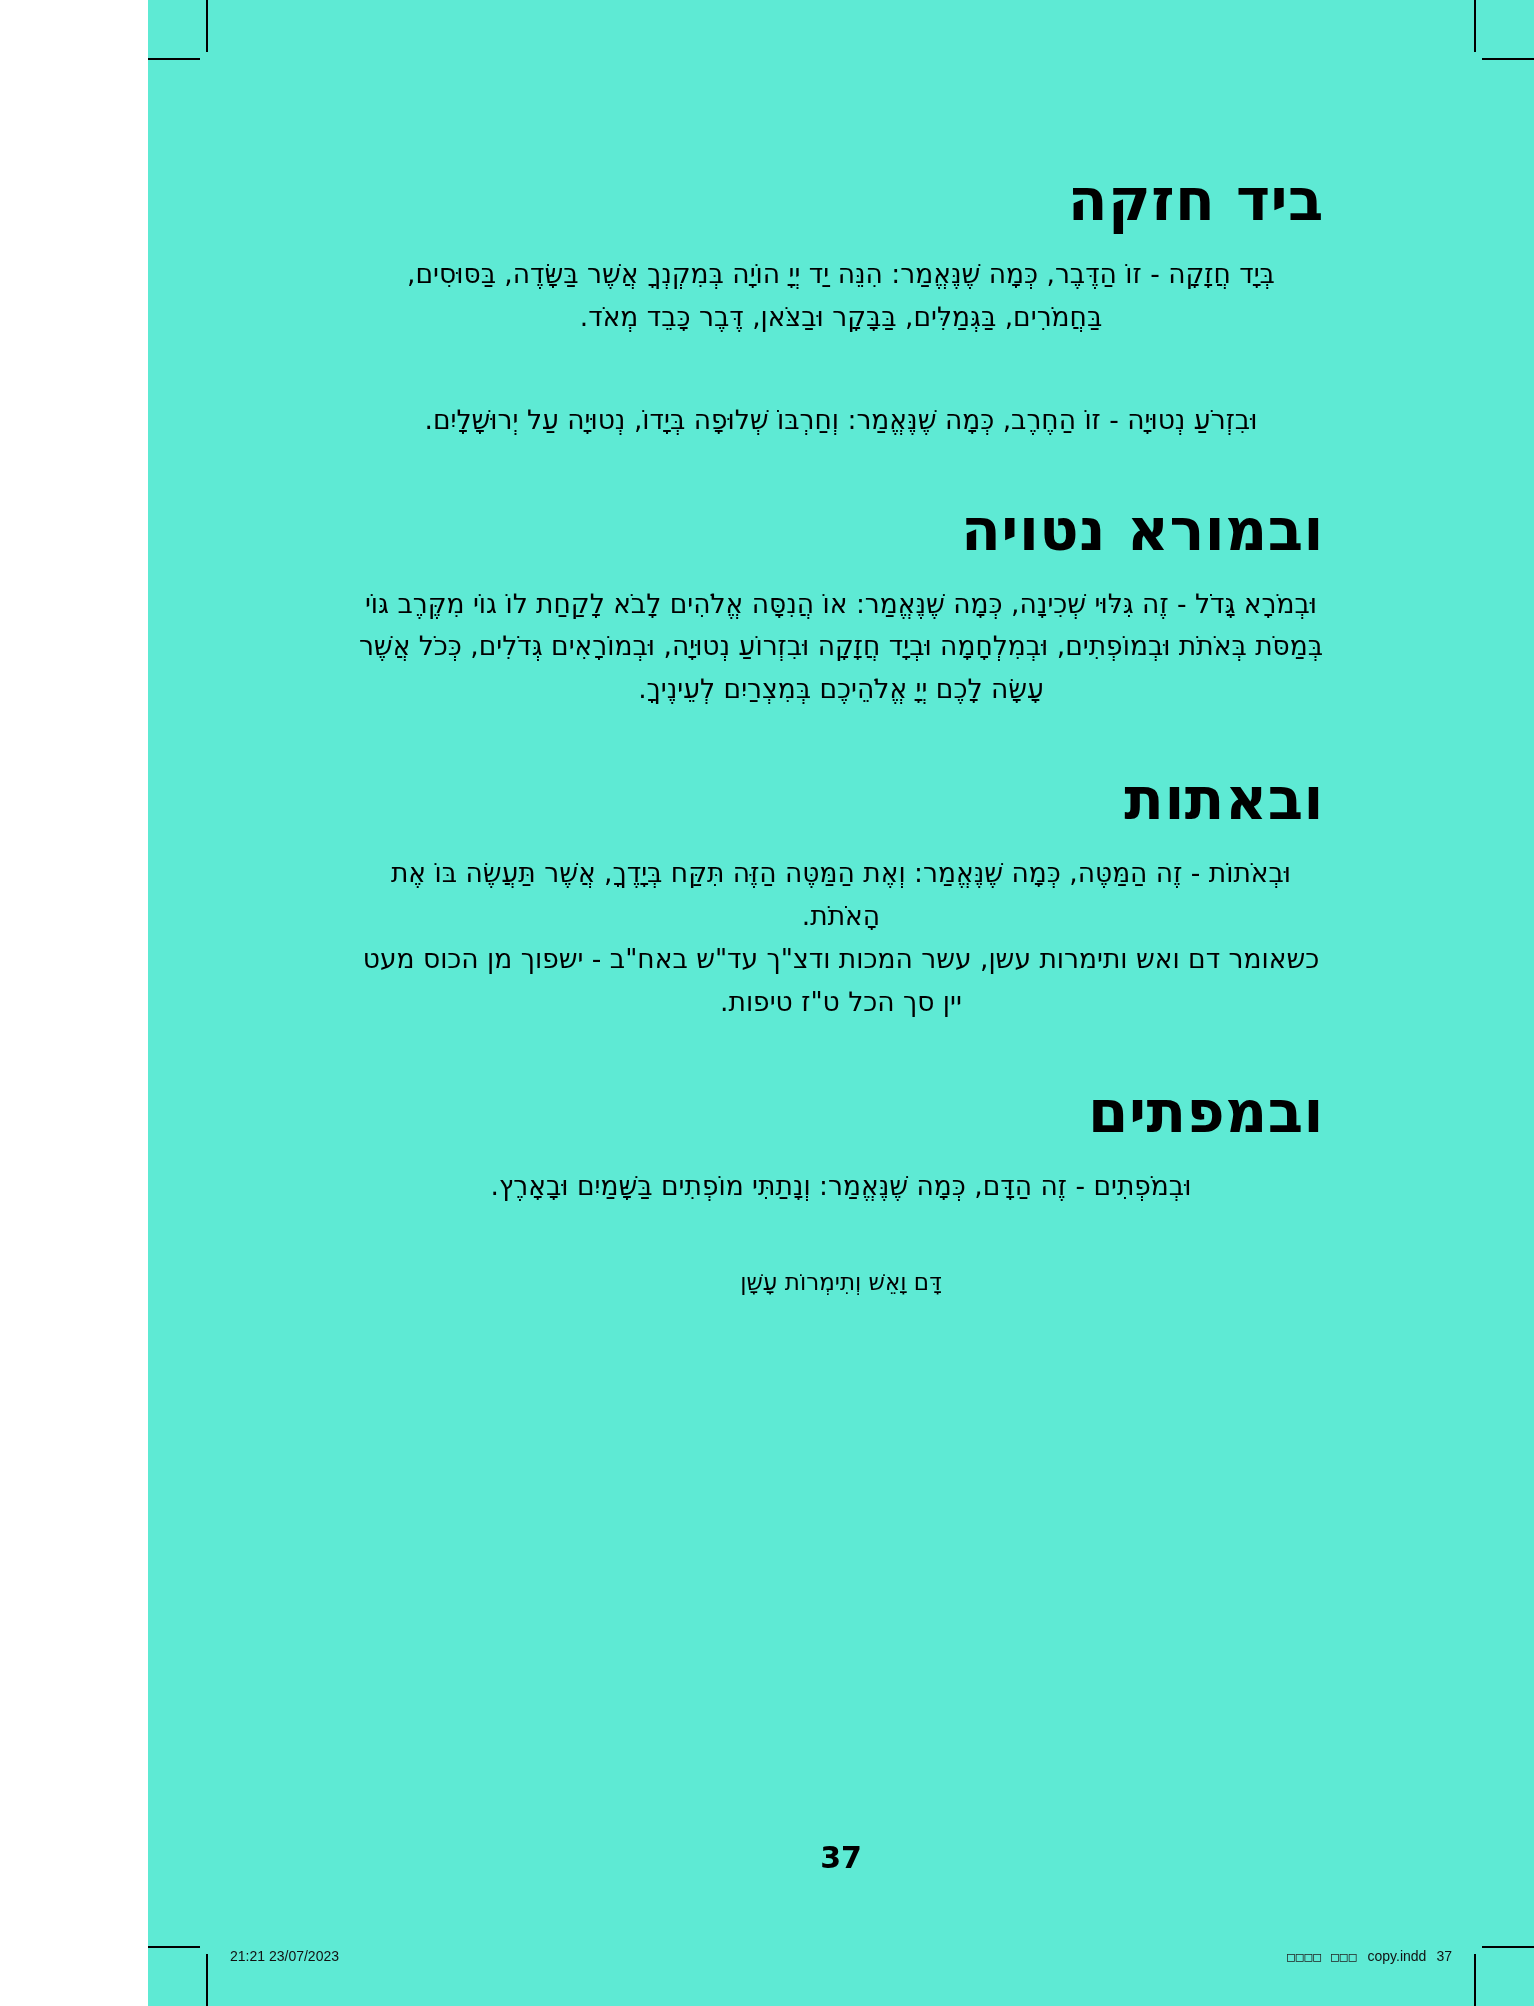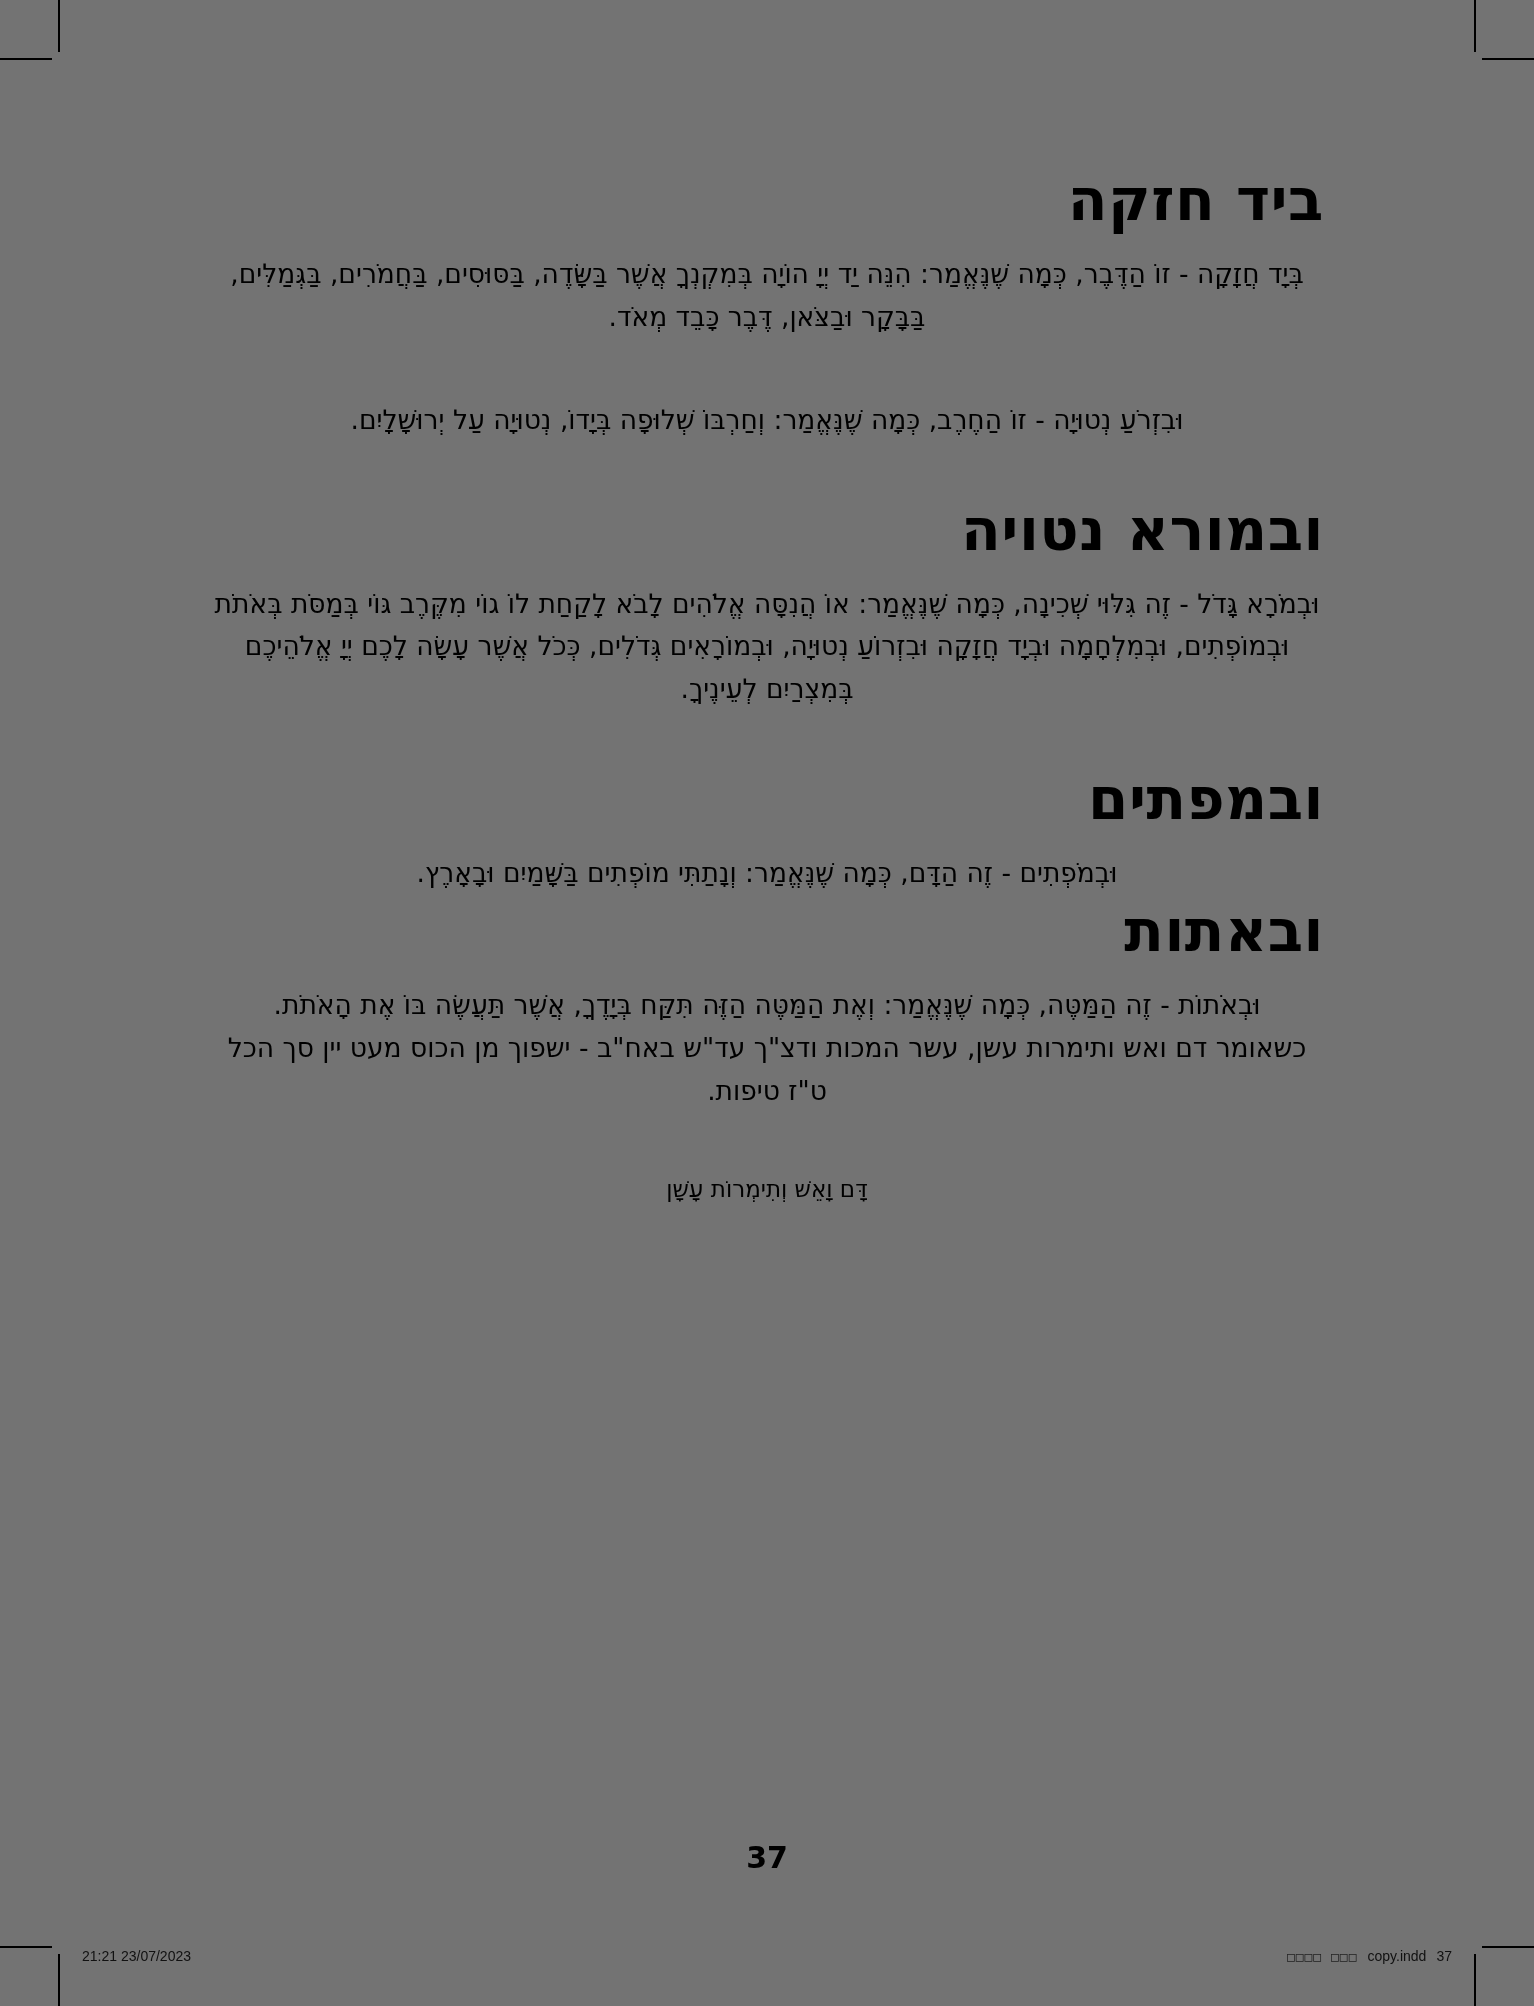--- a/index.html
+++ b/index.html
@@ -2,23 +2,23 @@
 <html lang="he" dir="rtl"><head>
 <meta charset="utf-8">
 <style>
   html, body {
     margin: 0;
     padding: 0;
     background: #ffffff;
   }
   .page {
     position: relative;
-    width: 1534px;
+    width: 1386px;
     height: 2006px;
-    background: #737373;
+    background: #5eead4;
     font-family: "DejaVu Sans", sans-serif;
     color: #000000;
     overflow: hidden;
     box-sizing: border-box;
   }
 
   
   .crop {
     position: absolute;
     background: #000;
@@ -146,29 +146,29 @@
 
     <section class="section sec-2">
       <p class="body">וּבִזְרֹעַ נְטוּיָה - זוֹ הַחֶרֶב, כְּמָה שֶׁנֶּאֱמַר: וְחַרְבּוֹ שְׁלוּפָה בְּיָדוֹ, נְטוּיָה עַל יְרוּשָׁלָיִם.</p>
     </section>
 
     <section class="section sec-3">
       <h2 class="heading">ובמורא נטויה</h2>
       <p class="body">וּבְמֹרָא גָּדֹל - זֶה גִּלּוּי שְׁכִינָה, כְּמָה שֶׁנֶּאֱמַר: אוֹ הֲנִסָּה אֱלֹהִים לָבֹא לָקַחַת לוֹ גוֹי מִקֶּרֶב גּוֹי בְּמַסֹּת בְּאֹתֹת וּבְמוֹפְתִים, וּבְמִלְחָמָה וּבְיָד חֲזָקָה וּבִזְרוֹעַ נְטוּיָה, וּבְמוֹרָאִים גְּדֹלִים, כְּכֹל אֲשֶׁר עָשָׂה לָכֶם יְיָ אֱלֹהֵיכֶם בְּמִצְרַיִם לְעֵינֶיךָ.</p>
     </section>
 
-    <section class="section sec-5">
-      <h2 class="heading">ובמפתים</h2>
-      <p class="body">וּבְמֹפְתִים - זֶה הַדָּם, כְּמָה שֶׁנֶּאֱמַר: וְנָתַתִּי מוֹפְתִים בַּשָּׁמַיִם וּבָאָרֶץ.</p>
-    </section>
-
     <section class="section sec-4">
       <h2 class="heading">ובאתות</h2>
       <p class="body" style="white-space: pre-line;">וּבְאֹתוֹת - זֶה הַמַּטֶּה, כְּמָה שֶׁנֶּאֱמַר: וְאֶת הַמַּטֶּה הַזֶּה תִּקַּח בְּיָדֶךָ, אֲשֶׁר תַּעֲשֶׂה בּוֹ אֶת הָאֹתֹת.
 כשאומר דם ואש ותימרות עשן, עשר המכות ודצ"ך עד"ש באח"ב - ישפוך מן הכוס מעט יין סך הכל ט"ז טיפות.</p>
+    </section>
+
+    <section class="section sec-5">
+      <h2 class="heading">ובמפתים</h2>
+      <p class="body">וּבְמֹפְתִים - זֶה הַדָּם, כְּמָה שֶׁנֶּאֱמַר: וְנָתַתִּי מוֹפְתִים בַּשָּׁמַיִם וּבָאָרֶץ.</p>
     </section>
 
     <div class="closing">דָּם וָאֵשׁ וְתִימְרוֹת עָשָׁן</div>
   </div>
 
   <div class="page-number">37</div>
 
   <div class="footer">
     <div class="footer-left">
       <span class="tofu">□□□□ □□□</span>

